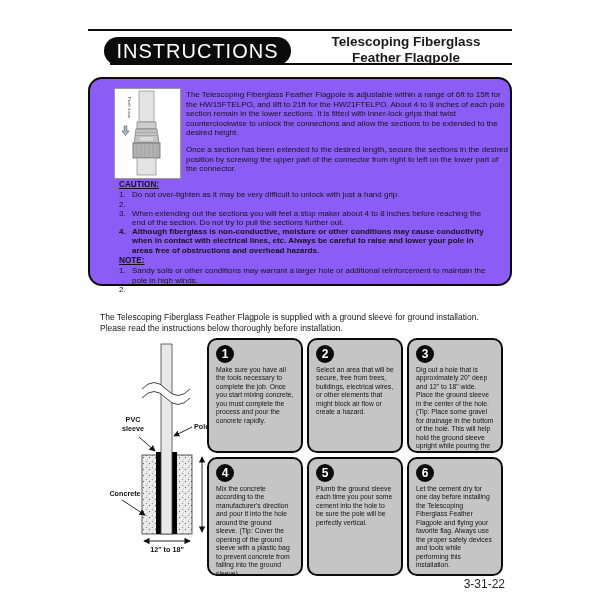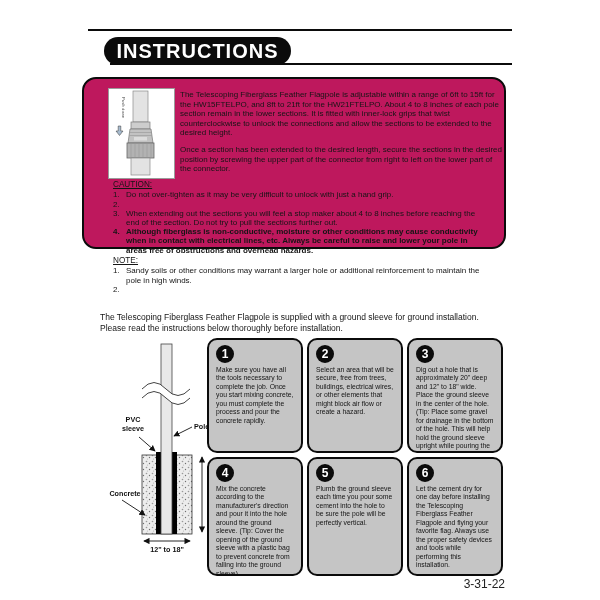--- a/index.html
+++ b/index.html
@@ -3,32 +3,32 @@
 <meta charset="utf-8">
 <style>
   html,body{margin:0;padding:0;background:#fff;}
   .page{position:relative;width:600px;height:600px;background:#ffffff;overflow:hidden;
         font-family:"Liberation Sans",sans-serif;color:#151515;}
   .rule{position:absolute;background:#0b0b0b;height:2px;}
   .rule-top{left:88px;top:29px;width:424px;}
   .rule-bottom{left:110px;top:63px;width:402px;}
   .badge{position:absolute;left:104px;top:37px;width:187px;height:28px;background:#0b0b0b;
          border-radius:15px;color:#fff;display:flex;align-items:center;justify-content:center;
-         font-size:20px;font-weight:700;letter-spacing:1px;z-index:2;}
+         font-size:20px;font-weight:400;letter-spacing:1px;z-index:2;}
   .doc-title{position:absolute;left:300px;top:34px;width:212px;text-align:center;
              font-size:13.5px;font-weight:600;line-height:1.18;color:#1a1a1a;}
-  .panel{position:absolute;left:82px;top:77px;width:424px;height:172px;background:#be185d;
+  .panel{position:absolute;left:88px;top:77px;width:424px;height:209px;background:#8b5cf6;
          border:2.5px solid #0b0b0b;border-radius:14px;box-sizing:border-box;}
   .connector-box{position:absolute;left:24px;top:9px;width:65px;height:89px;background:#fff;
                  border:1px solid #9b9b9b;}
   .panel-text{position:absolute;left:96px;top:11px;width:324px;font-size:8px;line-height:1.2;}
   .panel-text p{margin:0 0 7px 0;}
   .caution{position:absolute;left:29px;top:101px;width:370px;font-size:8px;line-height:1.15;}
   .note{position:absolute;left:29px;top:177px;width:370px;font-size:8px;line-height:1.15;}
-  .sec-head{font-weight:400;text-decoration:underline;font-size:8.2px;margin-bottom:1px;}
+  .sec-head{font-weight:700;text-decoration:underline;font-size:8.2px;margin-bottom:1px;}
   .li{display:flex;}
   .li .num{width:13px;flex:0 0 13px;}
   .li.bold{font-weight:700;}
   .intro{position:absolute;left:100px;top:312px;width:412px;font-size:8.5px;line-height:1.35;}
   .ground-diagram{position:absolute;left:109px;top:340px;width:115px;height:235px;}
   .steps{position:absolute;left:207px;top:338px;display:grid;
          grid-template-columns:96px 96px 96px;grid-template-rows:115px 119px;
          column-gap:4px;row-gap:4px;}
   .step{background:#c5c5c5;border:2.5px solid #0b0b0b;border-radius:10px;
         padding:5px 7px;box-sizing:border-box;overflow:hidden;}
@@ -43,20 +43,24 @@
 </head>
 <body>
 
 <div class="page">
 
   <div class="rule rule-top"></div>
   <div class="badge">
     <span>INSTRUCTIONS</span>
   </div>
   <div class="rule rule-bottom"></div>
+  <div class="doc-title">
+    <div>Telescoping Fiberglass</div>
+    <div>Feather Flagpole</div>
+  </div>
 
   <div class="panel">
 
     <div class="connector-box">
       <svg width="63" height="87" viewBox="0 0 63 87">
         <rect x="24" y="2" width="15" height="31" fill="#e3e3e3" stroke="#8a8a8a" stroke-width="0.7"></rect>
         <rect x="22" y="33" width="19" height="7" fill="#cdcdcd" stroke="#7d7d7d" stroke-width="0.7"></rect>
         <path d="M21,40 L42,40 L44,54 L19,54 Z" fill="#c2c2c2" stroke="#757575" stroke-width="0.7"></path>
         <line x1="21" y1="43.5" x2="42" y2="43.5" stroke="#8f8f8f" stroke-width="0.5"></line>
         <line x1="20.5" y1="46.5" x2="42.5" y2="46.5" stroke="#8f8f8f" stroke-width="0.5"></line>

